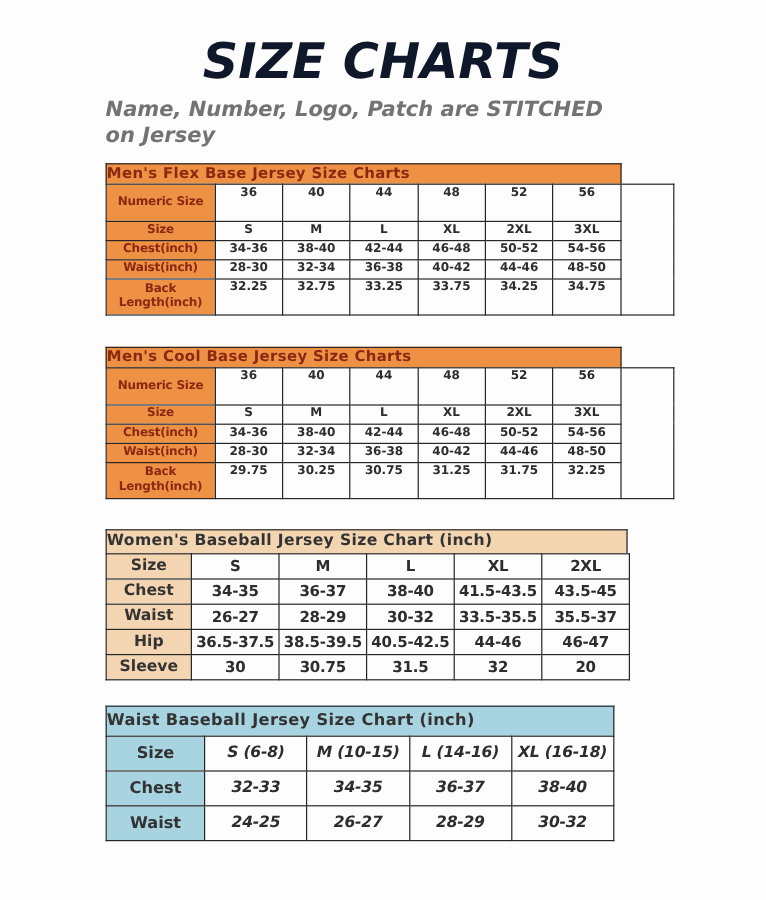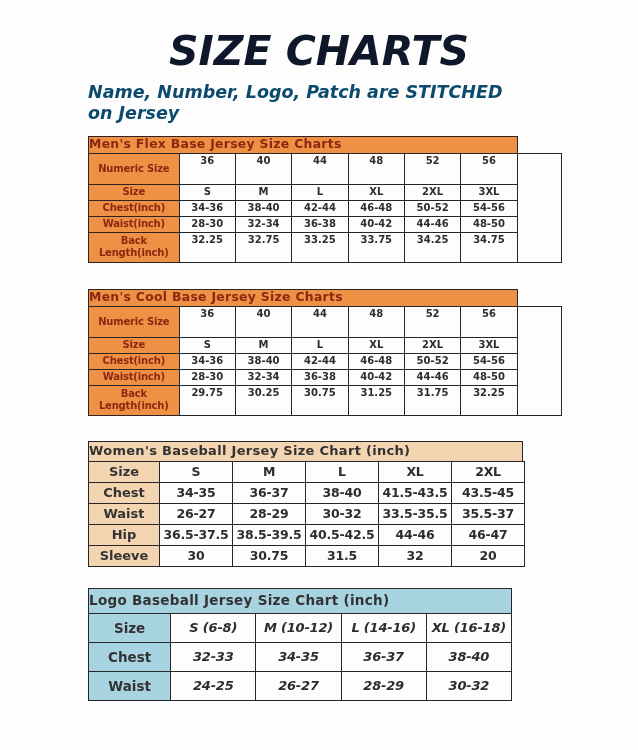--- a/index.html
+++ b/index.html
@@ -149,21 +149,21 @@
   }
   .youth tr { height: 29px; }
 </style>
 </head>
 <body>
 
 <div class="sheet">
 
   <h1 class="main-title" style="color: #0f172a;">SIZE CHARTS</h1>
 
-  <div class="subtitle" style="color: #0c4a6e;">
+  <div class="subtitle" style="color: #737373;">
     <div>Name, Number, Logo, Patch are STITCHED</div>
     <div>on Jersey</div>
   </div>
 
   <section id="table-1" class="chart mens" style="--theme: #ef9144; --theme-text: #8b2812;">
     <div class="bar">Men's Flex Base Jersey Size Charts</div>
     <table class="grid">
         <tbody>
           <tr>
             <td class="label">Numeric Size</td>
@@ -311,27 +311,27 @@
             <td class="val">30.75</td>
             <td class="val">31.5</td>
             <td class="val">32</td>
             <td class="val">20</td>
           </tr>
         </tbody>
       </table>
   </section>
 
   <section id="table-4" class="chart youth" style="--theme: #a7d4e0; --theme-text: #333333;">
-    <div class="bar">Logo Baseball Jersey Size Chart (inch)</div>
+    <div class="bar">Waist Baseball Jersey Size Chart (inch)</div>
     <table class="grid">
         <tbody>
           <tr>
             <td class="label">Size</td>
             <td class="val">S (6-8)</td>
-            <td class="val">M (10-12)</td>
+            <td class="val">M (10-15)</td>
             <td class="val">L (14-16)</td>
             <td class="val">XL (16-18)</td>
           </tr>
           <tr>
             <td class="label">Chest</td>
             <td class="val">32-33</td>
             <td class="val">34-35</td>
             <td class="val">36-37</td>
             <td class="val">38-40</td>
           </tr>

